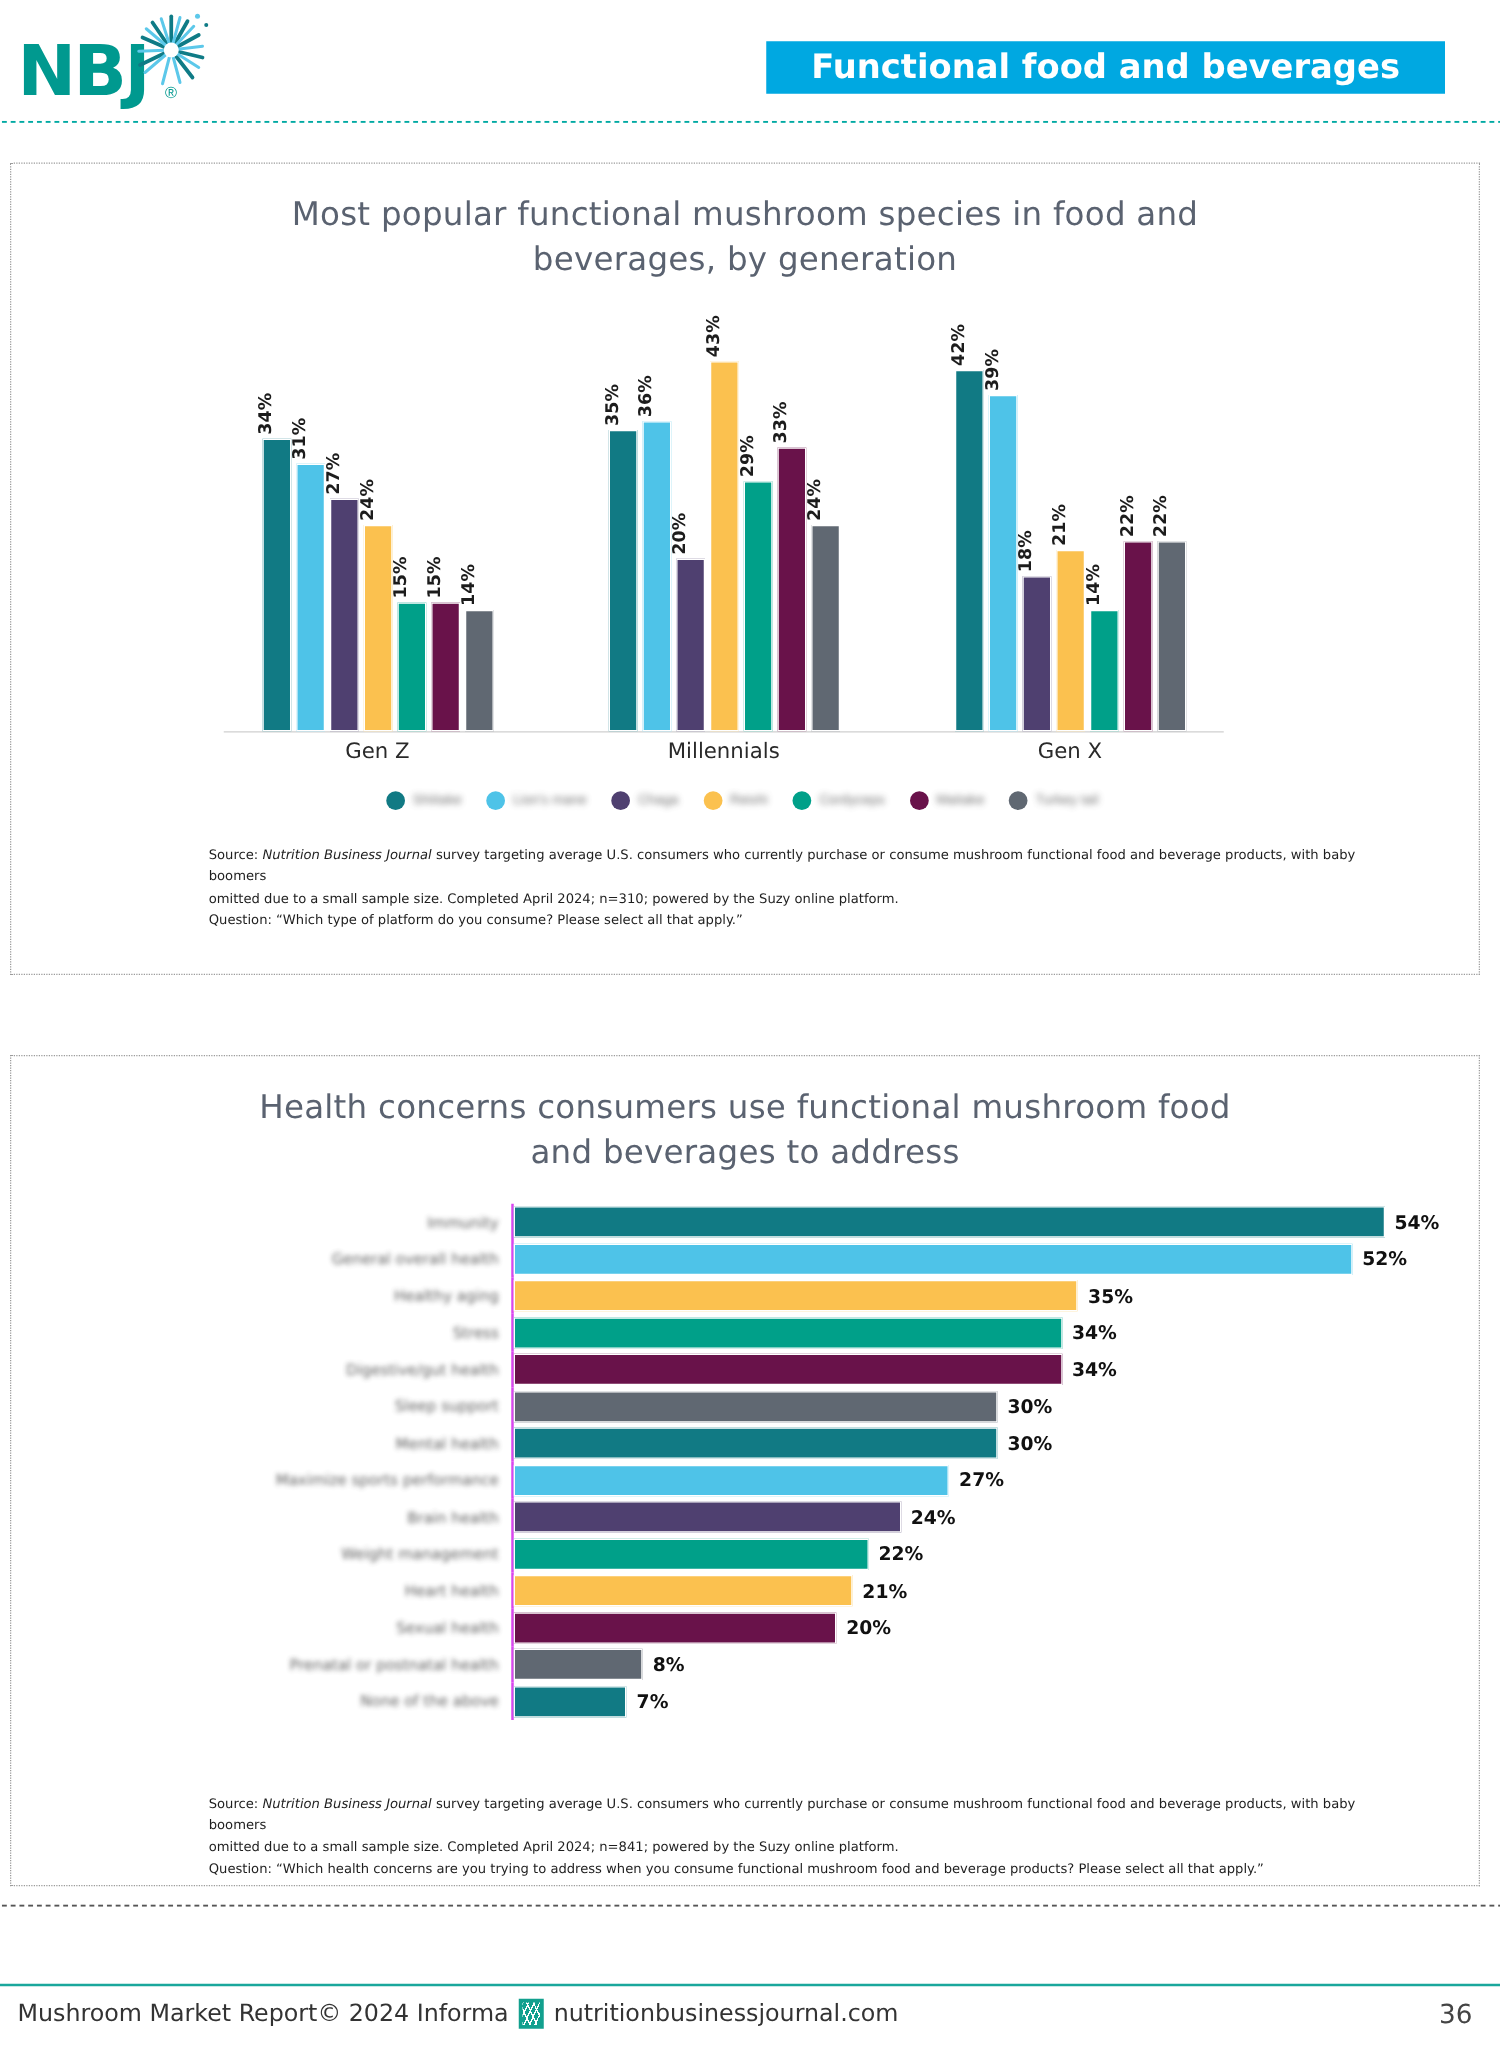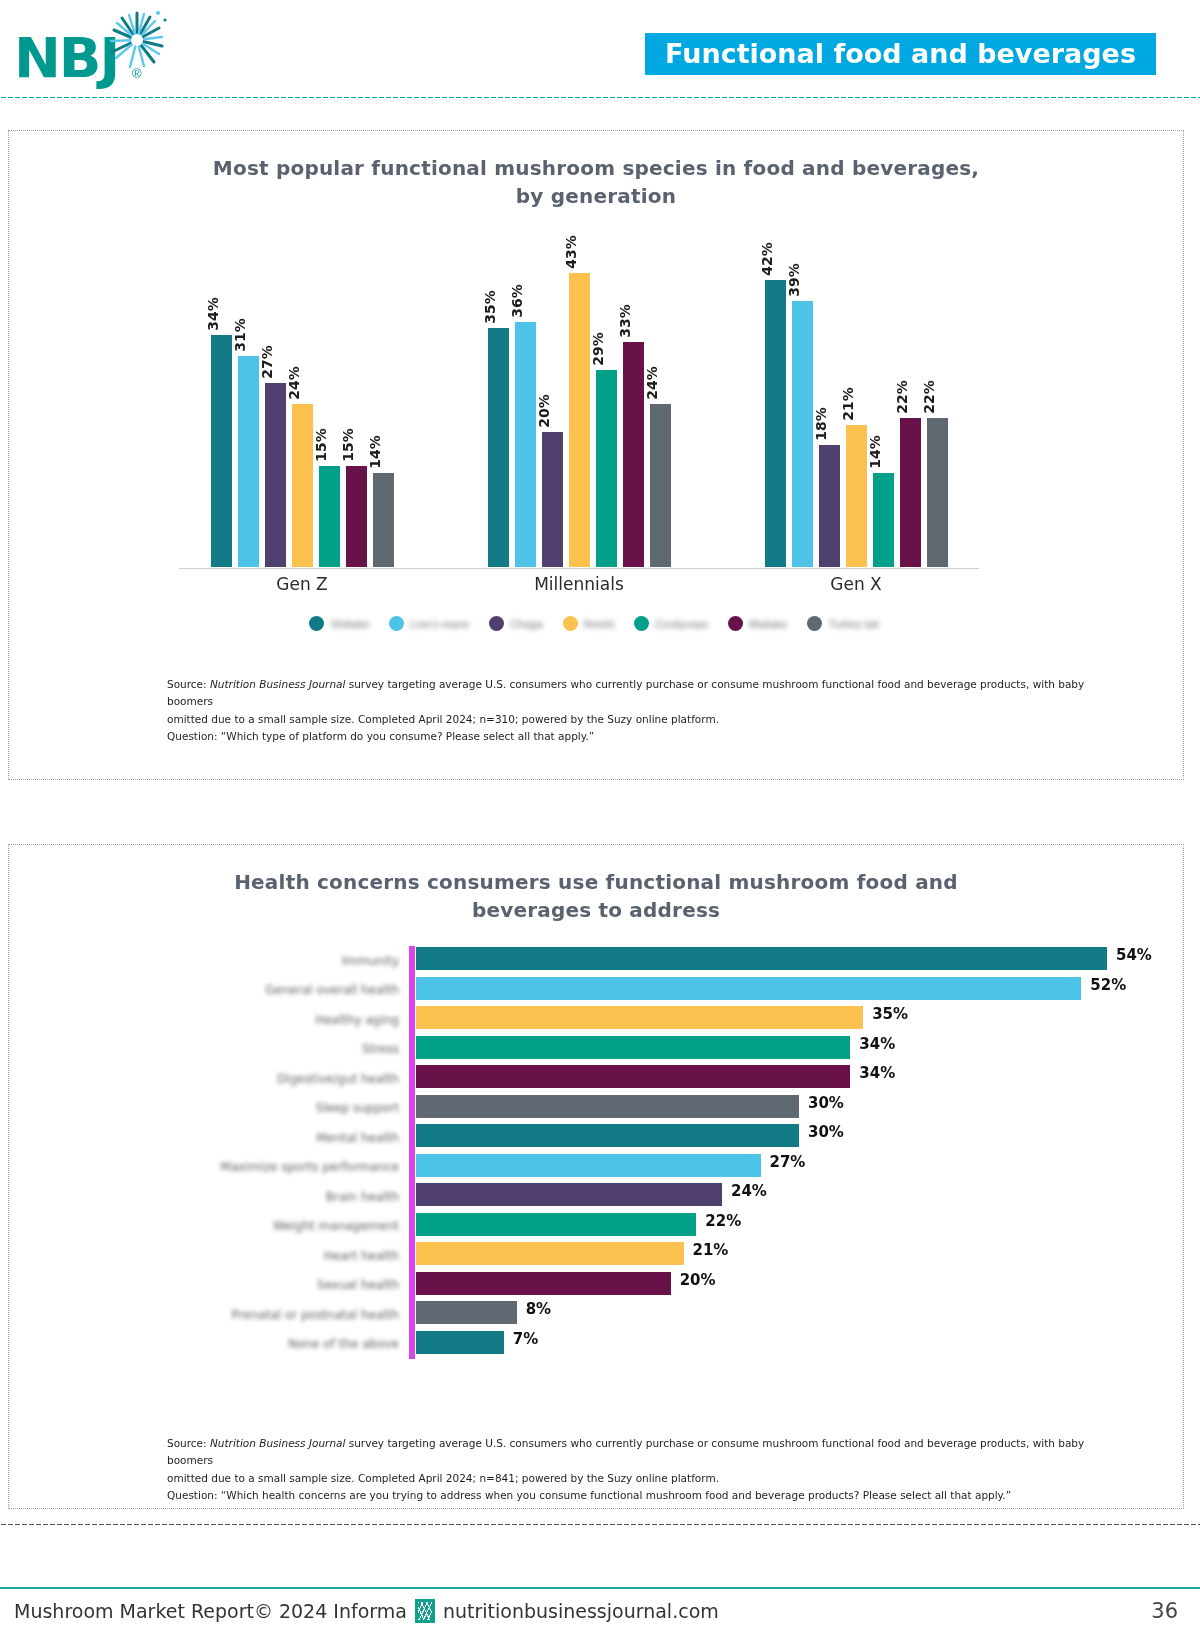--- a/index.html
+++ b/index.html
@@ -19,40 +19,40 @@
     font-weight:bold;font-size:56px;letter-spacing:-2px;
     color:#00998f;line-height:1;
   }
   .logo-reg{position:absolute;left:118px;top:58px;font-size:13px;color:#00998f;}
   .burst{position:absolute;left:88px;top:0px;width:70px;height:70px;}
   .hdr-banner{
     position:absolute;right:32px;top:33px;height:42px;
     background:#00a8e1;color:#fff;
     font-family:"DejaVu Sans",sans-serif;
     font-weight:bold;font-size:27px;line-height:42px;
-    padding:0 20px;white-space:nowrap;
+    padding:0 36px;white-space:nowrap;
   }
   .dots-top{
     position:absolute;left:0;top:96px;width:1200px;height:3px;
     background-image:radial-gradient(#00a9a2 42%,transparent 44%);
     background-size:7px 3px;background-repeat:repeat-x;
   }
 
   
   .panel{
     position:absolute;left:8px;width:1176px;
     border:1px dotted #9b9b9b;background:#fff;box-sizing:border-box;
   }
   #panel1{top:130px;height:650px;}
   #panel2{top:844px;height:665px;}
 
   .chart-title{
     text-align:center;color:#5a6270;
     font-family:"DejaVu Sans",sans-serif;
-    font-weight:bold;font-size:20px;line-height:1.38;
+    font-weight:normal;font-size:26px;line-height:1.38;
     margin:24px auto 0;width:780px;letter-spacing:.2px;
   }
 
   
   .cc-wrap{position:relative;width:1176px;height:380px;margin-top:14px;}
   .cc-plot{
     position:absolute;left:170px;top:0;width:800px;height:345px;
     border-bottom:1px solid #cfcfcf;box-sizing:border-box;
   }
   .cc-groups{position:absolute;left:0;bottom:0;width:100%;height:100%;
@@ -95,22 +95,22 @@
 
   
   .hb-wrap{position:relative;width:1176px;margin-top:22px;height:470px;}
   .hb-row{display:flex;align-items:center;height:29.5px;}
   .hb-label{
     width:390px;text-align:right;padding-right:10px;
     font-size:12px;color:#444;
     filter:blur(2.3px);opacity:.85;
     font-family:"DejaVu Sans",sans-serif;
   }
-  .hb-track{flex:1;position:relative;height:100%;display:flex;align-items:flex-start;
-    border-left:6px solid #d946ef;}
+  .hb-track{flex:1;position:relative;height:100%;display:flex;align-items:center;
+    border-left:2px solid #d946ef;}
   .hb-bar{height:25px;border:1px solid #ffffff;box-sizing:border-box;}
   .hb-val{
     font-family:"DejaVu Sans",sans-serif;
     font-weight:bold;font-size:15px;color:#111;margin-left:8px;white-space:nowrap;
   }
 
   
   .dots-bot{
     position:absolute;left:0;top:1523px;width:1200px;height:3px;
     background-image:radial-gradient(#555 42%,transparent 44%);

